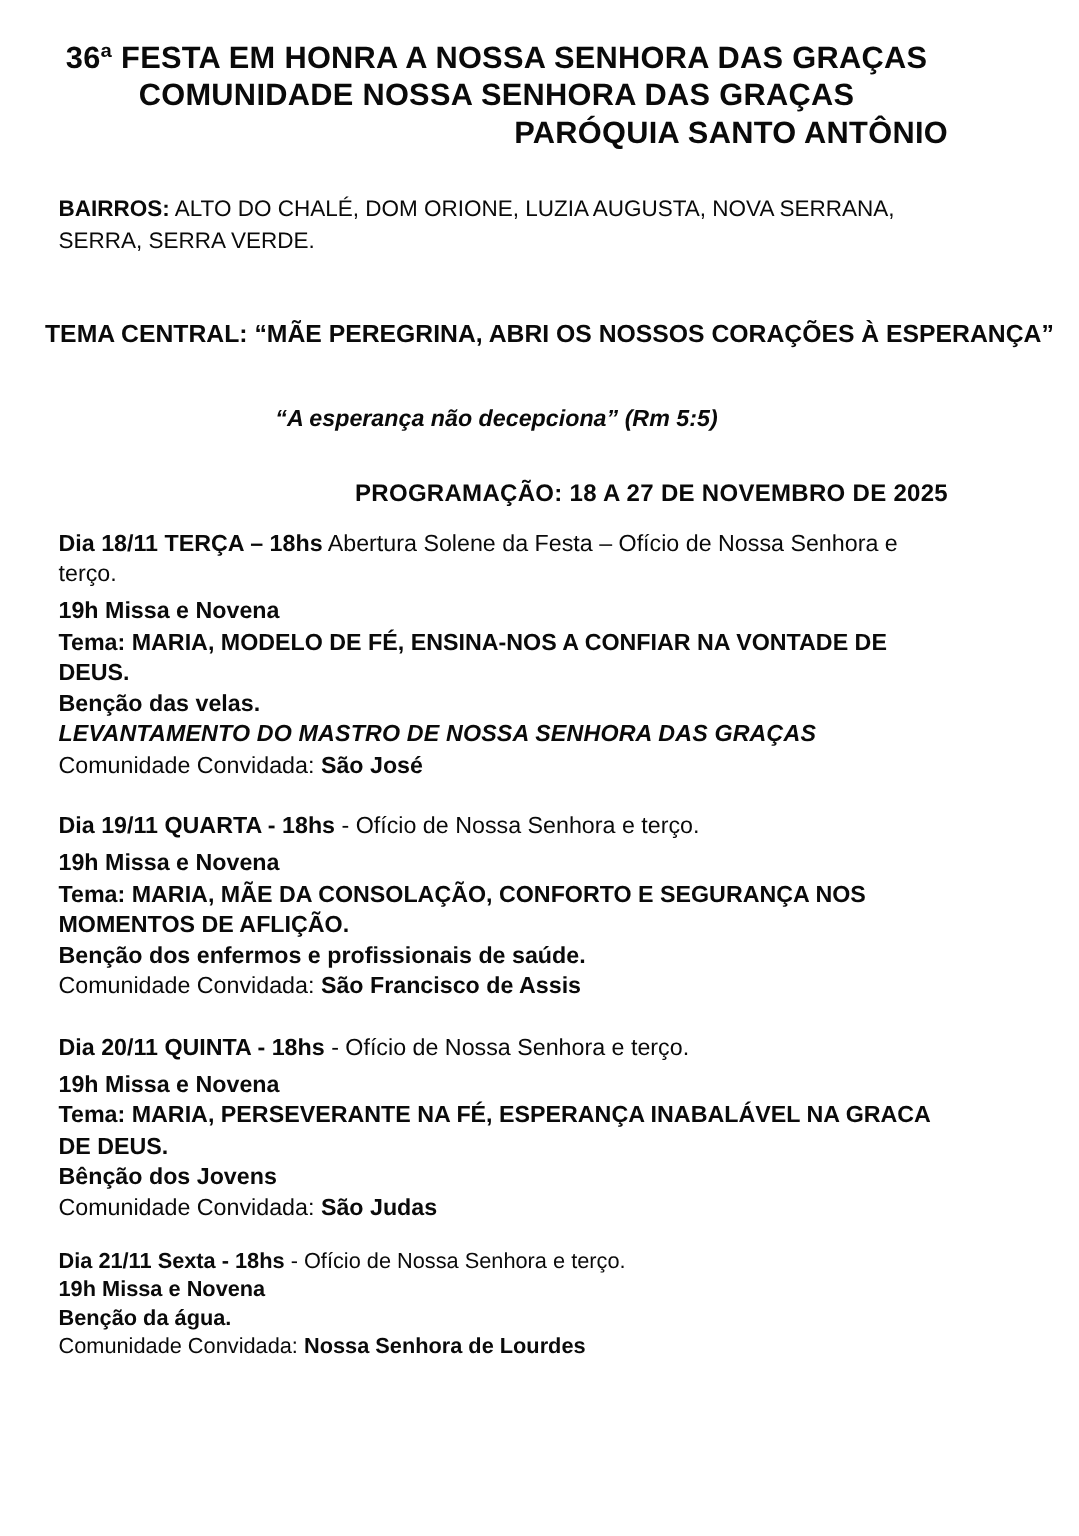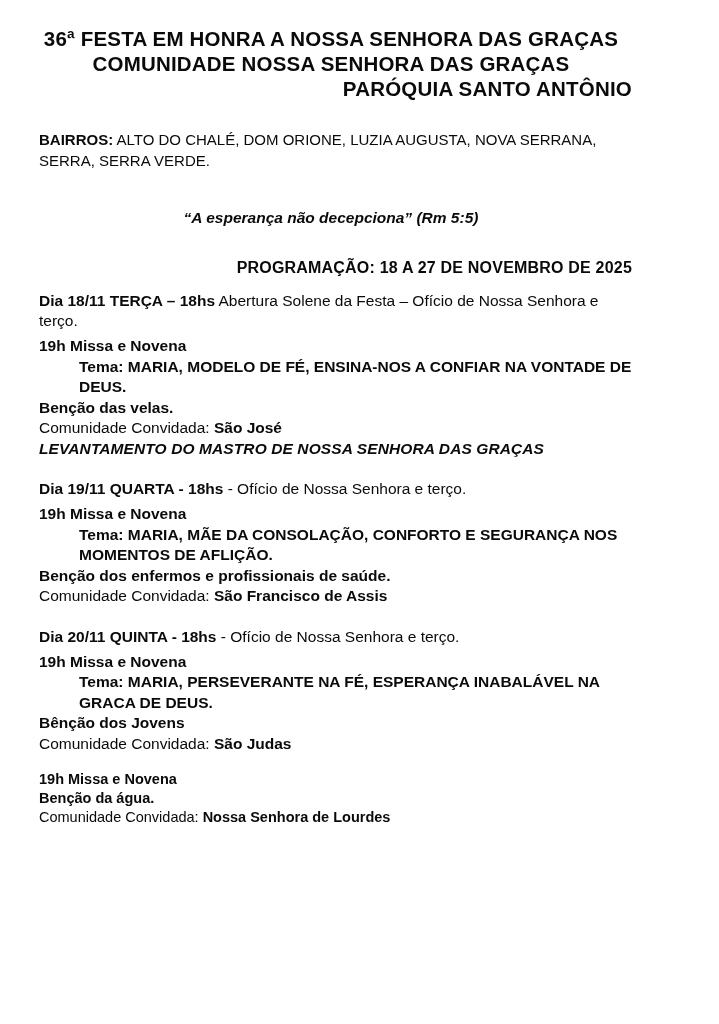--- a/index.html
+++ b/index.html
@@ -94,21 +94,21 @@
     font-size: 15.5px;
     line-height: 20px;
   }
   .day .hdr .b { font-weight: bold; text-align: center; }
   .day .hdr .n { font-weight: normal; }
   .day .line {
     font-size: 15.5px;
     line-height: 20.5px;
   }
   .day .line.bold { font-weight: bold; }
-  .day .line.tema { font-weight: bold; margin-left: 40px; }
+  .day .line.tema { font-weight: bold; }
   .day .line.italic-caps {
     font-style: italic;
     font-weight: bold;
     letter-spacing: 0.1px;
   }
   .day .line .inv { font-weight: bold; }
   .day .line .inv-lbl { font-weight: normal; }
 
   
   .day.compact .hdr { font-size: 14.5px; line-height: 19px; }
@@ -125,39 +125,40 @@
   <div class="title-block">
     <div class="title-line-1">36ª FESTA EM HONRA A NOSSA SENHORA DAS GRAÇAS</div>
     <div class="title-line-2">COMUNIDADE NOSSA SENHORA DAS GRAÇAS</div>
     <div class="title-line-3">PARÓQUIA SANTO ANTÔNIO</div>
   </div>
 
   <div class="bairros">
     <span class="lbl">BAIRROS:</span><span> ALTO DO CHALÉ, DOM ORIONE, LUZIA AUGUSTA, NOVA SERRANA, SERRA, SERRA VERDE.</span>
   </div>
 
+  <div class="tema-central">TEMA CENTRAL: “MÃE PEREGRINA,  ABRI  OS NOSSOS CORAÇÕES À ESPERANÇA”</div>
 
   <div class="epigraph">“A esperança não decepciona” (Rm 5:5)</div>
 
   <div class="prog-heading">PROGRAMAÇÃO: 18 A 27 DE NOVEMBRO DE 2025</div>
 
   <div class="days">
 
     <div class="day">
       <div class="hdr">
         <span class="b">Dia 18/11 TERÇA  – 18hs</span><span class="n"> Abertura Solene da Festa – Ofício de Nossa Senhora e terço.</span>
       </div>
       <div class="sp-1"></div>
       <div class="line bold">19h Missa e Novena</div>
       <div class="line tema">Tema: MARIA, MODELO DE FÉ, ENSINA-NOS A CONFIAR NA VONTADE DE DEUS.</div>
       <div class="line bold">Benção das velas.</div>
+      <div class="line italic-caps">LEVANTAMENTO DO MASTRO DE NOSSA SENHORA DAS GRAÇAS</div>
       <div class="line">
         <span class="inv-lbl">Comunidade  Convidada: </span><span class="inv">São José</span>
       </div>
-      <div class="line italic-caps">LEVANTAMENTO DO MASTRO DE NOSSA SENHORA DAS GRAÇAS</div>
     </div>
 
     <div class="sp-2"></div>
 
     <div class="day">
       <div class="hdr">
         <span class="b">Dia 19/11 QUARTA - 18hs</span><span class="n"> - Ofício de Nossa Senhora e terço.</span>
       </div>
       <div class="sp-1"></div>
       <div class="line bold">19h Missa e Novena</div>
@@ -179,20 +180,23 @@
       <div class="line tema">Tema: MARIA, PERSEVERANTE NA FÉ, ESPERANÇA INABALÁVEL NA GRACA DE DEUS.</div>
       <div class="line bold">Bênção dos Jovens</div>
       <div class="line">
         <span class="inv-lbl">Comunidade Convidada: </span><span class="inv">São Judas</span>
       </div>
     </div>
 
     <div class="sp-1"></div>
 
     <div class="day compact">
+      <div class="hdr">
+        <span class="b">Dia 21/11 Sexta - 18hs</span><span class="n"> - Ofício de Nossa Senhora e terço.</span>
+      </div>
       <div class="line bold">19h Missa e Novena</div>
       <div class="line bold">Benção da água.</div>
       <div class="line">
         <span class="inv-lbl">Comunidade Convidada: </span><span class="inv">Nossa Senhora de Lourdes</span>
       </div>
     </div>
 
   </div>
 </div>
 

